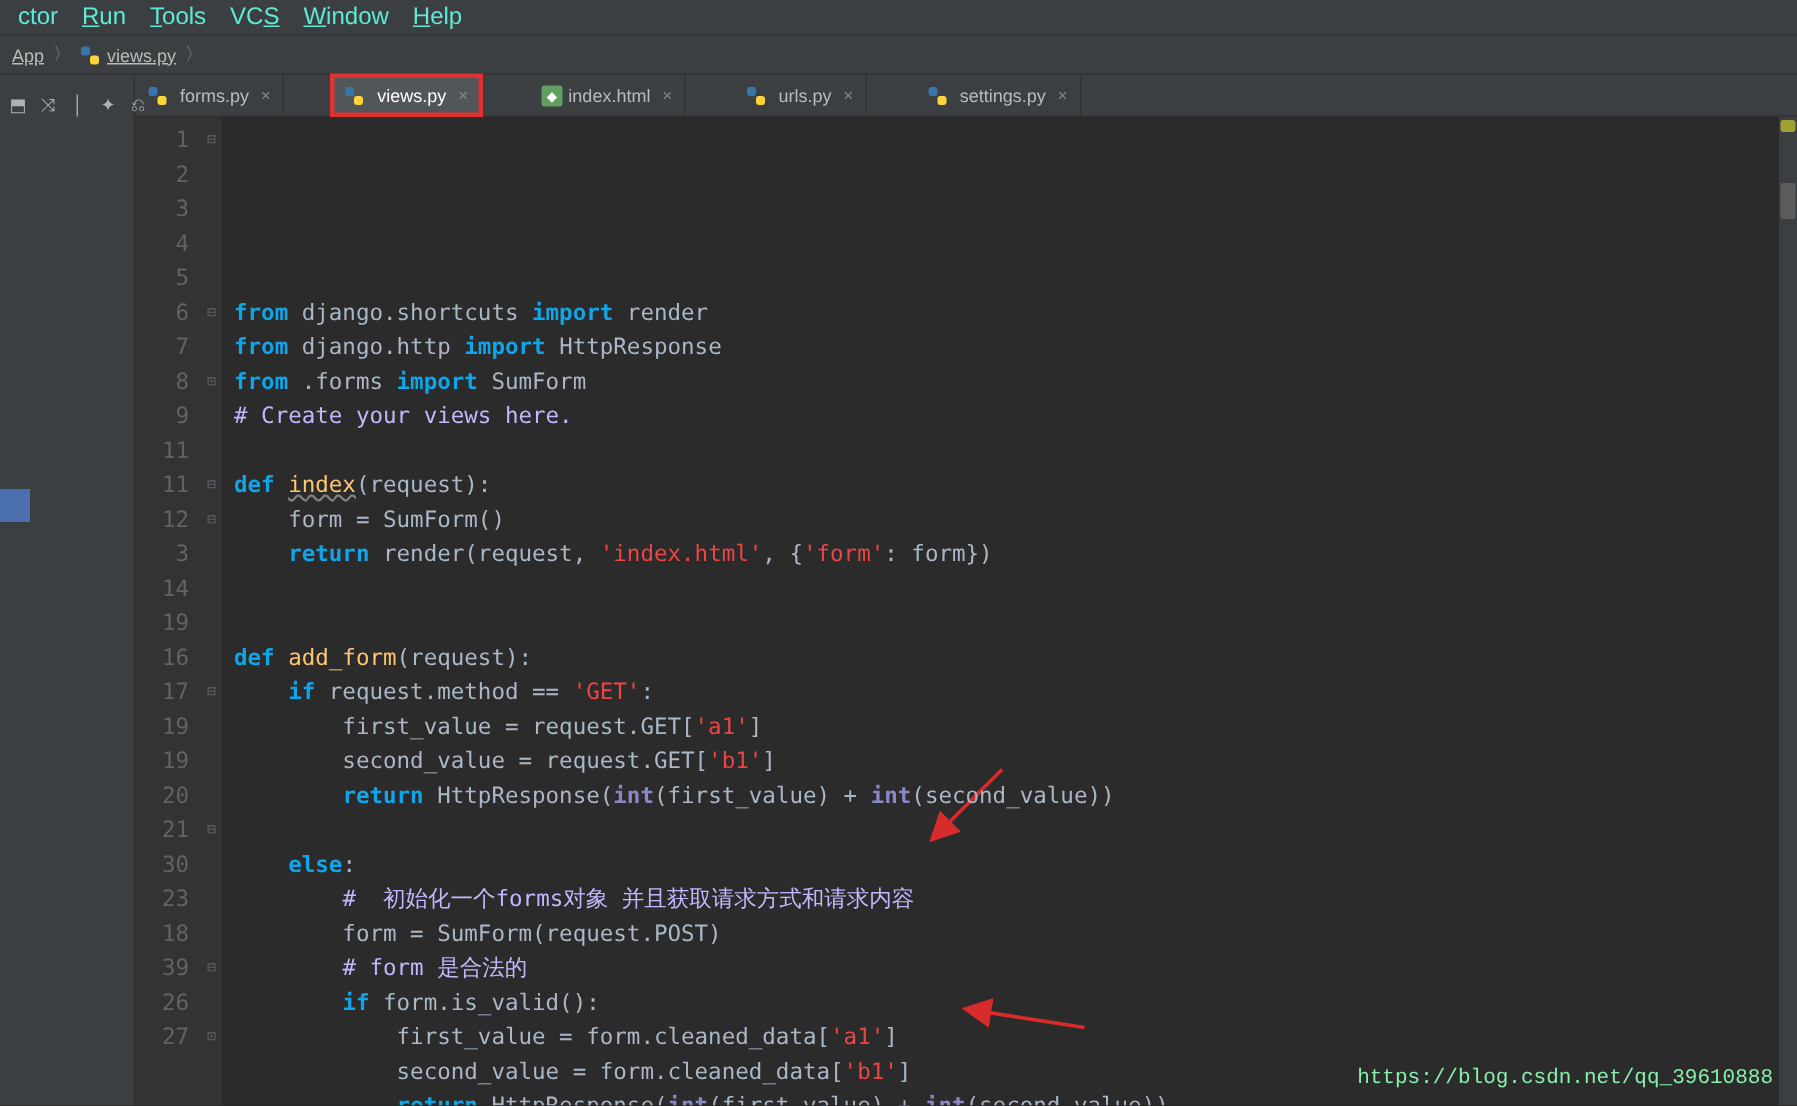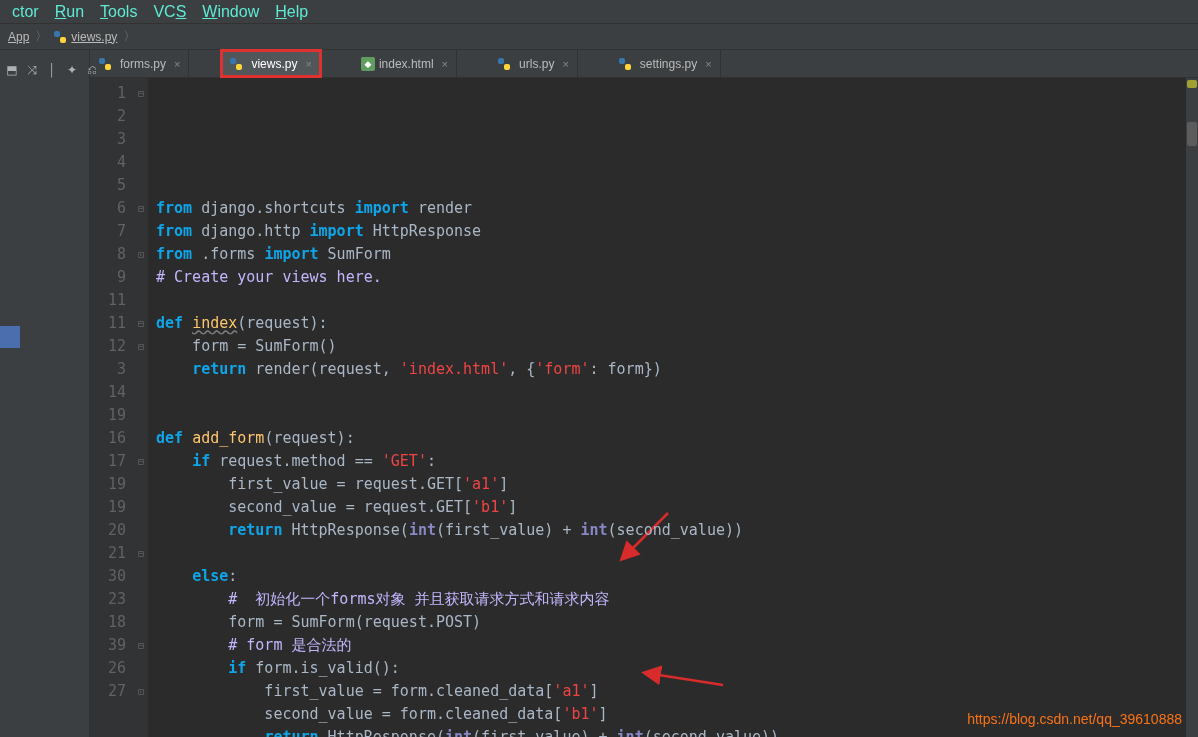--- a/index.html
+++ b/index.html
@@ -142,22 +142,22 @@
   position: absolute;
   right: 1px;
   width: 10px;
   background: #5c5c5c;
   border-radius: 2px;
 }
 .watermark {
   position: absolute;
   right: 16px;
   bottom: 10px;
-  color: #f97316;
-  font-family: Liberation Sans, sans-serif;
+  color: #86efac;
+  font-family: Liberation Mono, monospace;
   font-size: 14px;
 }
 .selected-sidebar {
   position: absolute;
   left: 0;
   top: 276px;
   width: 20px;
   height: 22px;
   background: #4b6eaf;
 }

